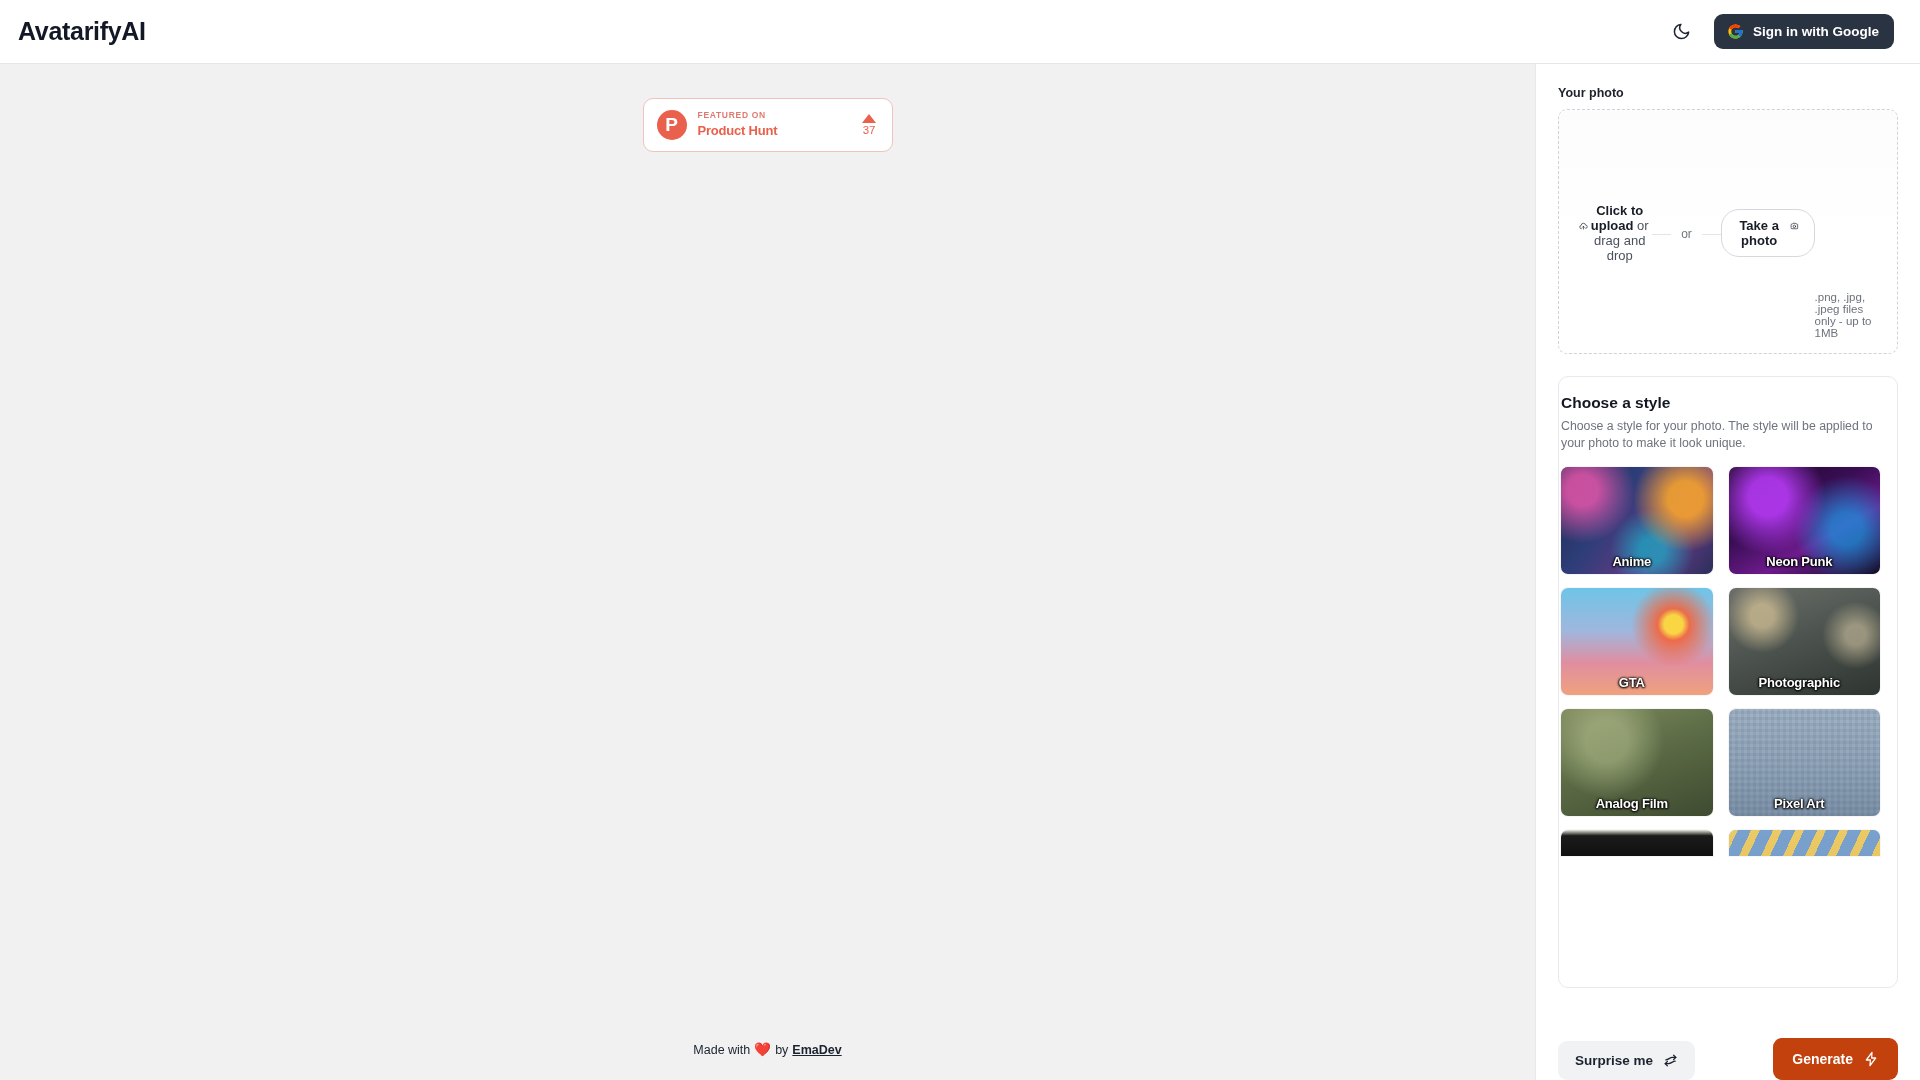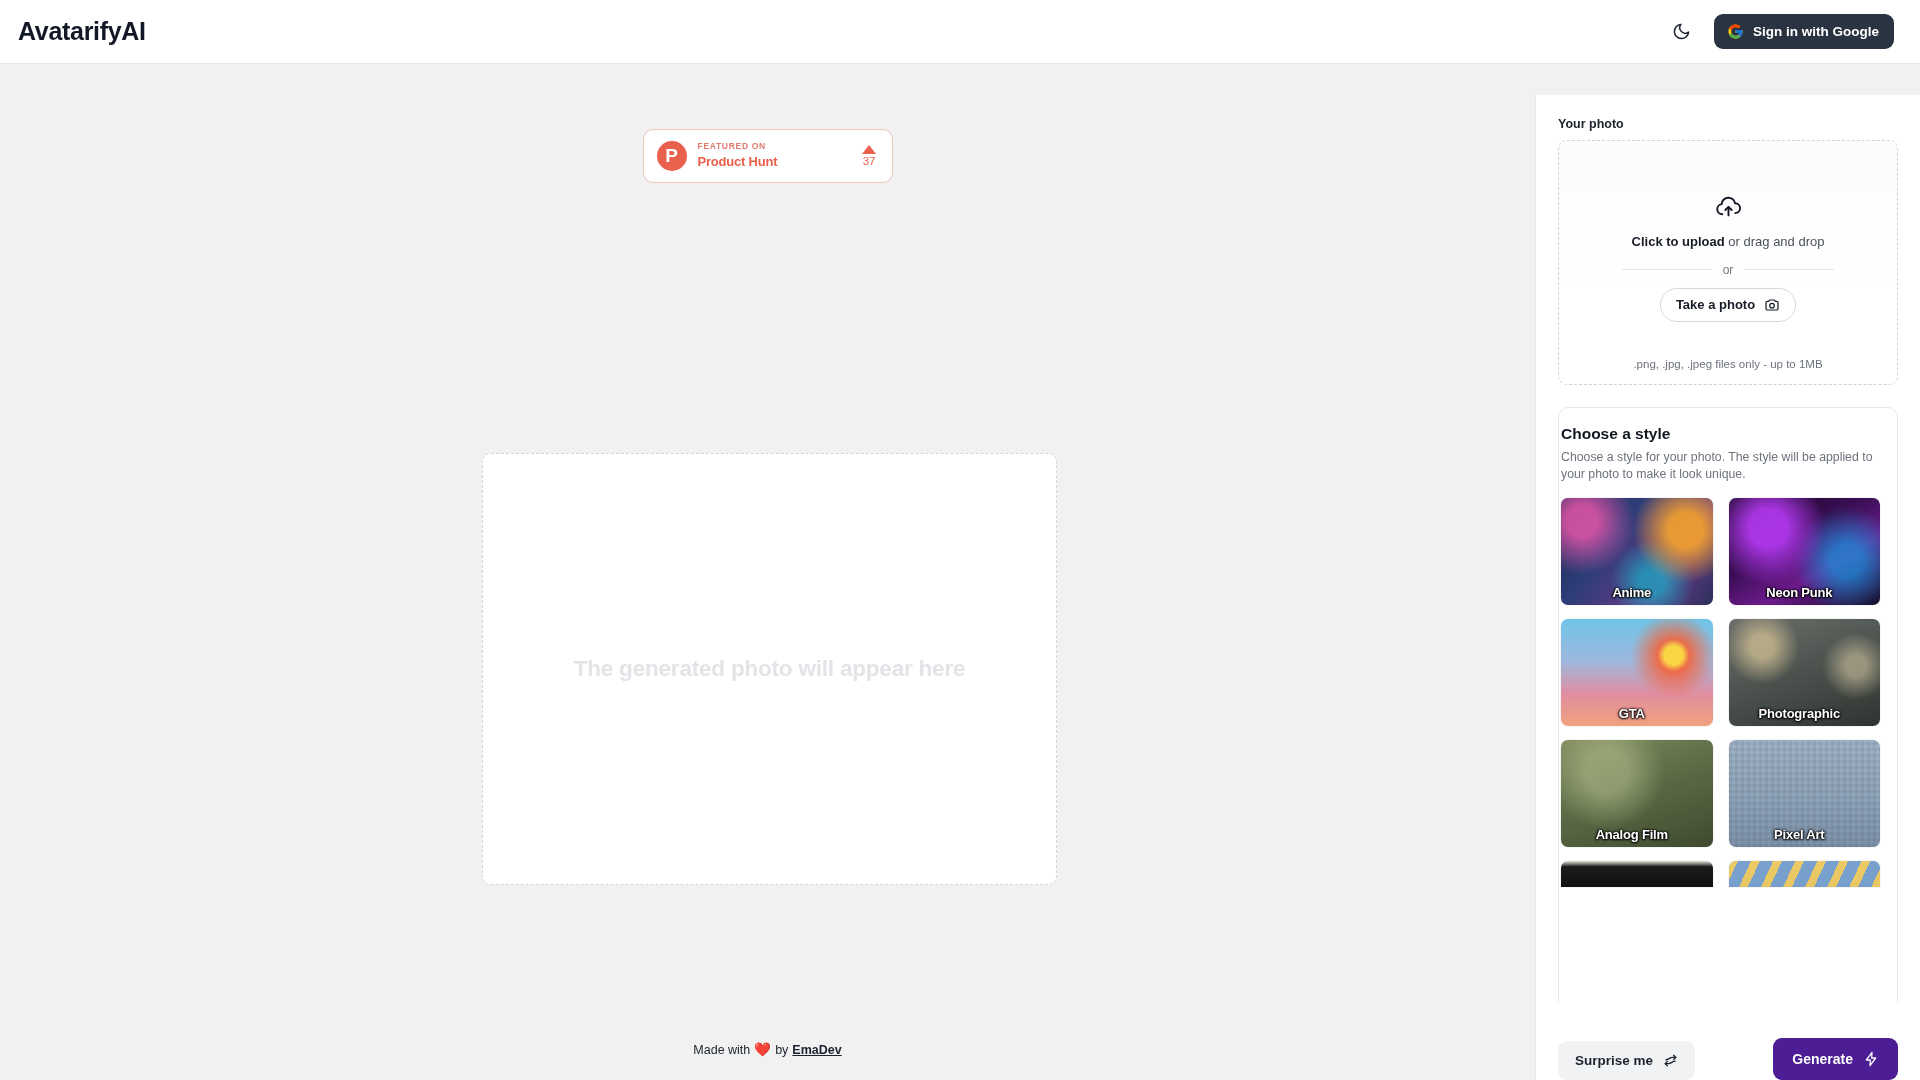--- a/index.html
+++ b/index.html
@@ -2,21 +2,21 @@
 <html><head>
 <meta charset="utf-8">
 <style>
   * { box-sizing: border-box; margin: 0; padding: 0; }
   html, body {
     width: 1920px; height: 1080px;
     font-family: "Liberation Sans", sans-serif;
     background: #f1f1f1;
     overflow: hidden;
   }
-  .app { position: relative; width: 1920px; height: 1080px; display: flex; flex-direction: column; gap: 31px; }
+  .app { position: relative; width: 1920px; height: 1080px; display: flex; flex-direction: column; }
 
   
   .header {
     height: 64px; min-height: 64px; background: #ffffff;
     border-bottom: 1px solid #e6e6e8;
     display: flex; align-items: center; justify-content: space-between;
     padding: 0 26px 0 18px; position: relative; z-index: 20;
   }
   .logo { font-size: 25px; font-weight: bold; color: #121826; letter-spacing: -0.3px; }
   .header-right { display: flex; align-items: center; gap: 18px; }
@@ -81,21 +81,21 @@
     display: flex; flex-direction: column; position: relative;
   }
   .panel-scroll { flex: 1; overflow: hidden; padding: 22px 22px 0 22px; }
 
   .panel-label { font-size: 12.5px; font-weight: bold; color: #1d222c; margin-bottom: 9px; }
 
   .dropzone {
     border: 1.6px dashed #cfd2d8; border-radius: 9px;
     background: linear-gradient(180deg,#fcfcfd 0%,#ffffff 60%);
     height: 245px; padding: 16px 20px 14px 20px;
-    display: flex; flex-direction: column; align-items: center;
+    display: flex; flex-direction: row; align-items: center;
   }
   .dz-spacer { flex: 1; }
   .cloud-icon { margin-bottom: 13px; }
   .dz-main { font-size: 13px; color: #4b515c; text-align: center; }
   .dz-main b { color: #171c26; font-weight: bold; }
   .or-row { display: flex; align-items: center; width: 212px; margin: 14px 0 11px 0; gap: 10px; }
   .or-line { flex: 1; height: 1px; background: #e3e4e8; }
   .or-text { font-size: 12px; color: #70757f; }
   .take-photo {
     display: inline-flex; align-items: flex-start; gap: 9px;
@@ -165,21 +165,21 @@
     padding: 0 22px; background: #ffffff; position: relative; z-index: 10;
   }
   .surprise-btn {
     display: inline-flex; align-items: center; gap: 10px;
     background: #f1f2f4; color: #1d2430; border: none;
     border-radius: 9px; padding: 12px 17px;
     font-size: 13.5px; font-weight: bold; cursor: pointer;
   }
   .generate-btn {
     display: inline-flex; align-items: center; gap: 10px;
-    background: #4c1d95; color: #ffffff; border: none;
+    background: #c2410c; color: #ffffff; border: none;
     border-radius: 9px; padding: 13px 19px;
     font-size: 14px; font-weight: bold; cursor: pointer;
   }
 </style>
 </head>
 <body>
 
 <div class="app">
 
   <div class="header">
@@ -211,23 +211,20 @@
         <span class="ph-text">
           <span class="ph-featured">FEATURED ON</span>
           <span class="ph-name">Product Hunt</span>
         </span>
         <span class="ph-vote">
           <span class="ph-arrow"></span>
           <span class="ph-count">37</span>
         </span>
       </a>
 
-      <div class="canvas">
-        <div class="canvas-text">The generated photo will appear here</div>
-      </div>
 
       <div class="footer">
         <span>
           <span>Made with</span>
           <span class="heart">❤️</span>
           <span>by</span>
           <a href="#">EmaDev</a>
         </span>
       </div>
     </div>

